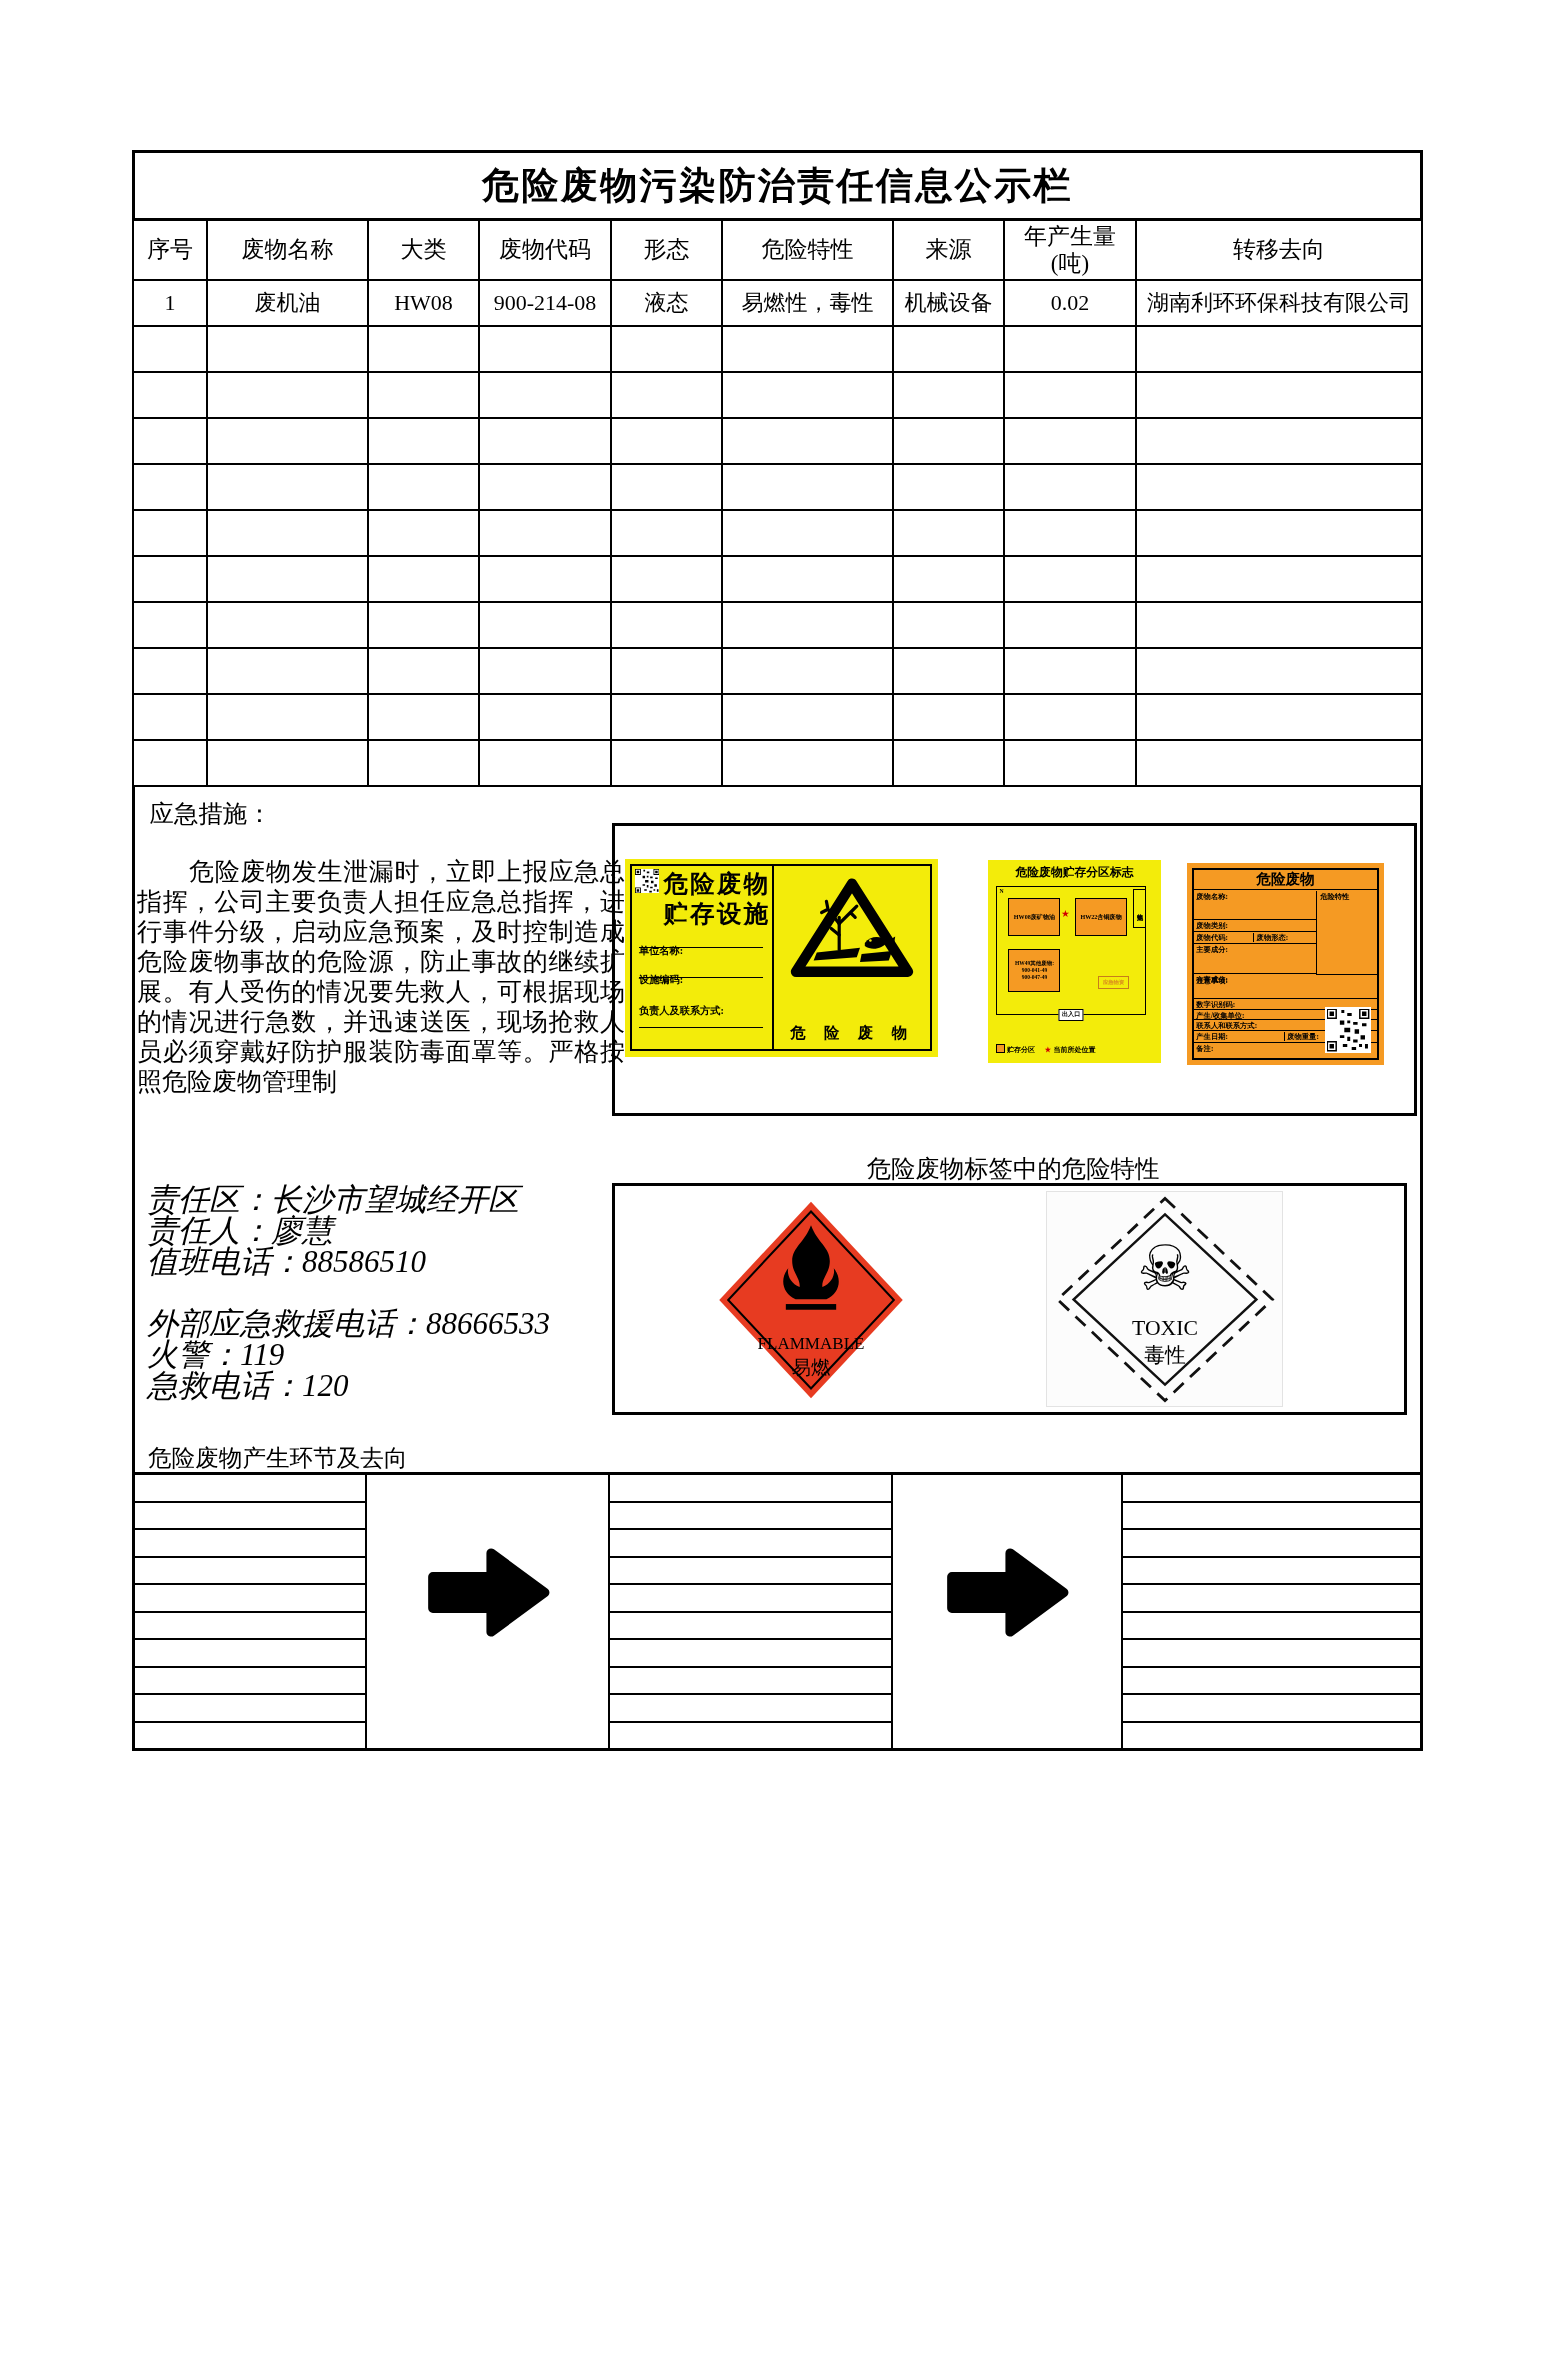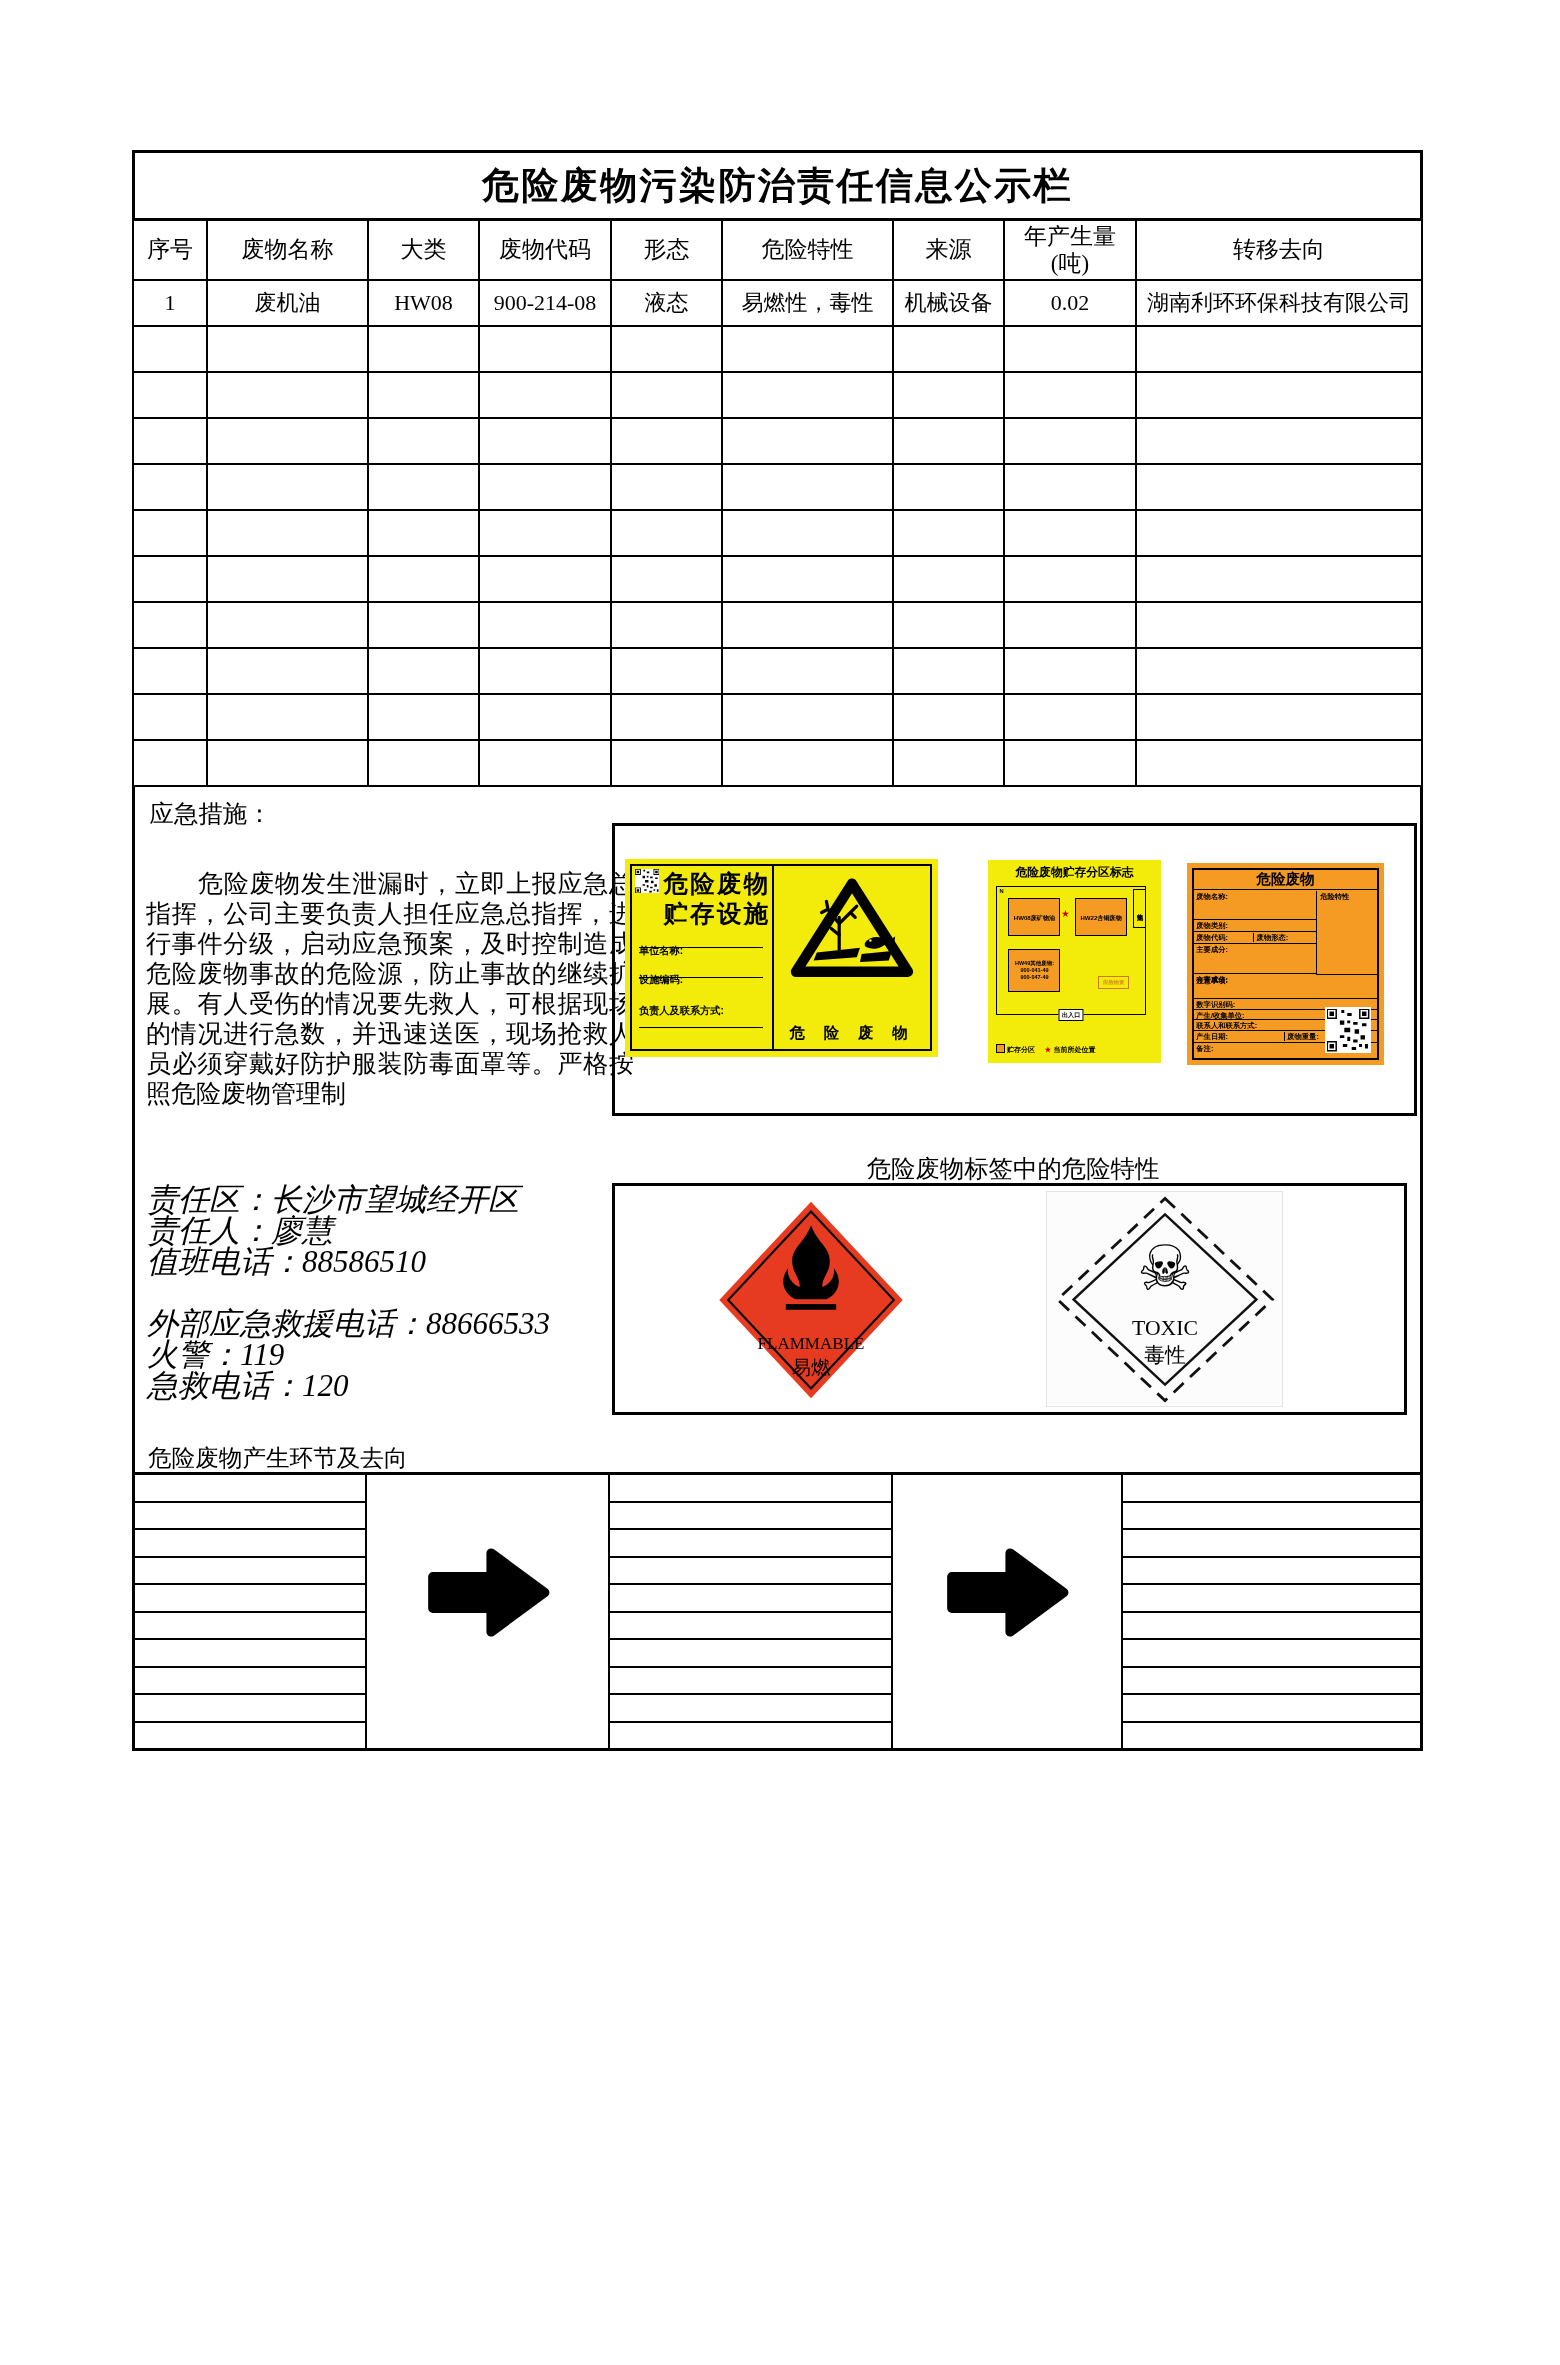--- a/index.html
+++ b/index.html
@@ -12,31 +12,31 @@
   
   #main-table{position:absolute;left:132px;top:218px;width:1291px;border-collapse:collapse;table-layout:fixed;border-radius:19px;}
   #main-table td{border:2.4px solid #000;text-align:center;vertical-align:middle;padding:0 1.6px;overflow:hidden;}
   #main-table tr.hdr td{height:59px;font-size:23px;white-space:pre-line;line-height:27px;}
   #main-table tr.data td{height:44px;font-size:22px;}
   #empty-rows tr{height:46px;}
   
   #mid-section{position:absolute;left:132px;top:787px;width:1291px;height:685px;
     border-left:3.3px solid #000;border-right:3.3px solid #000;box-sizing:border-box;}
   #emergency-label{position:absolute;left:14.6px;top:11.4px;font-size:24.4px;}
-  #emergency-paragraph{position:absolute;left:11px;top:70px;width:488px;font-size:25px;line-height:30px;
-    text-indent:52px;text-align:justify;margin-top:12px;}
+  #emergency-paragraph{position:absolute;left:2px;top:70px;width:488px;font-size:25px;line-height:30px;
+    text-indent:52px;text-align:justify;}
   #contact-block{position:absolute;left:12px;top:397px;font-size:31px;font-style:italic;}
   #contact-block div{min-height:31px;line-height:31px;}
   #flow-label{position:absolute;left:13px;top:655px;font-size:23.6px;}
   #labels-caption{position:absolute;left:486px;top:8.1px;width:800px;text-align:center;font-size:23px;}
   #labels-box{position:absolute;left:477px;top:36px;width:805px;height:293px;border:3.3px solid #000;box-sizing:border-box;}
   #hazard-title{position:absolute;left:486px;top:366px;width:784px;text-align:center;font-size:24.4px;}
   #hazard-box{position:absolute;left:477px;top:396px;width:795px;height:232px;border:3.3px solid #000;box-sizing:border-box;}
   
-  .sans{font-family:Liberation Sans, sans-serif;}
+  .sans{font-family:Liberation Serif, serif;}
   #label-facility{position:absolute;left:9.8px;top:32.5px;width:313px;height:198px;background:#F3EC0A;}
   #lf-frame{position:absolute;left:5.7px;top:5.7px;right:5.7px;bottom:5.7px;border:2.4px solid #000;}
   #lf-left{position:absolute;left:0;top:0;bottom:0;width:140px;border-right:2.4px solid #000;}
   #lf-qr{position:absolute;left:2.4px;top:2.4px;width:24.4px;height:24.4px;}
   #lf-title{position:absolute;left:31px;top:3.3px;font-weight:bold;font-size:24.4px;line-height:30px;letter-spacing:2.4px;white-space:pre-line;}
   .lf-field{position:absolute;left:6.5px;font-size:10.2px;font-weight:bold;}
   .lf-line{position:absolute;left:6.5px;width:124px;border-bottom:1.6px solid #000;}
   #lf-right{position:absolute;left:142px;right:0;top:0;bottom:0;}
   #lf-tri{position:absolute;left:50%;top:6.5px;transform:translateX(-50%);}
   #lf-caption{position:absolute;bottom:4.9px;width:100%;text-align:center;font-size:15.4px;font-weight:bold;letter-spacing:7.3px;}

